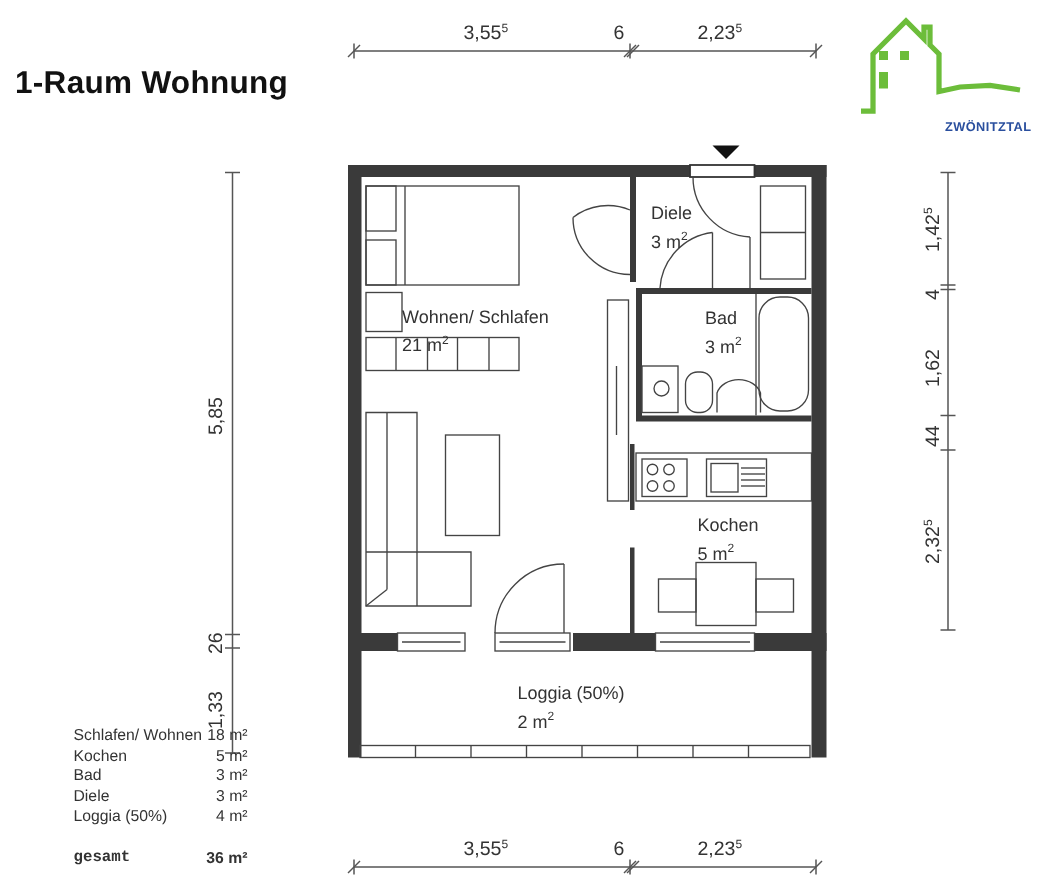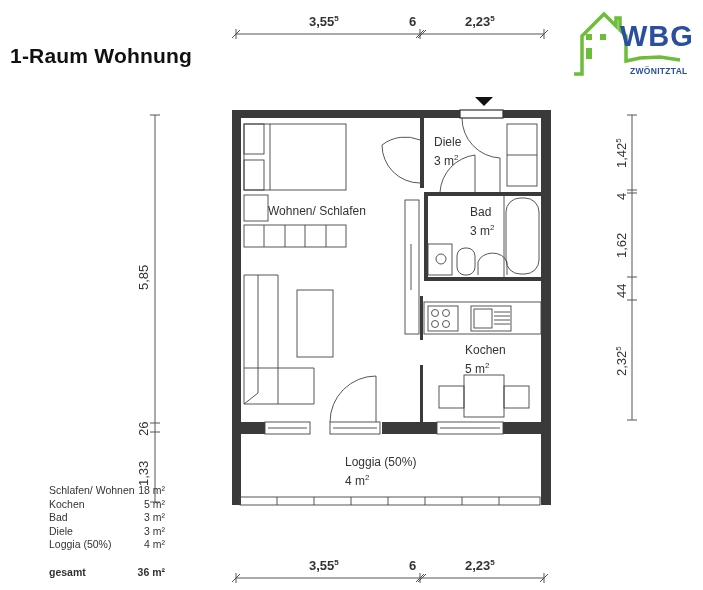--- a/index.html
+++ b/index.html
@@ -1,48 +1,47 @@
 <!DOCTYPE html>
 <html><head>
 <meta charset="utf-8">
 <style>
   html, body { margin:0; padding:0; background:#ffffff; }
   body { width:703px; height:590px; position:relative; overflow:hidden; font-family:"Liberation Sans", sans-serif; color:#222; }
   .title { position:absolute; left:10px; top:44px; font-size:21px; font-weight:bold; color:#111; letter-spacing:0.2px; }
   .logo { position:absolute; left:570px; top:6px; width:125px; height:75px; }
   .logo-wbg { position:absolute; left:50px; top:14px; font-size:29px; font-weight:bold; color:#2a4f9e; letter-spacing:1px; }
-  .logo-sub { position:absolute; left:60px; top:60px; font-size:8.5px; font-weight:bold; color:#2a4f9e; letter-spacing:0.3px; }
+  .logo-sub { position:absolute; left:60px; top:73px; font-size:8.5px; font-weight:bold; color:#2a4f9e; letter-spacing:0.3px; }
   .plan { position:absolute; left:0; top:0; }
   .lbl { position:absolute; font-size:12px; color:#333; line-height:15px; }
   .lbl sup { font-size:8px; }
-  .dim { position:absolute; font-size:13px; color:#333;font-weight:bold; }
+  .dim { position:absolute; font-size:13px; color:#333; }
   .dim sup { font-size:8px; }
   .vdim { position:absolute; font-size:13px; color:#333; transform:rotate(-90deg); transform-origin:left top; white-space:nowrap; }
   .vdim sup { font-size:8px; }
   .legend { position:absolute; left:17px; top:484px; font-size:10.5px; color:#333;margin-left:32px; }
   .legend-row { display:flex; height:13.5px; line-height:13.5px; }
   .legend-row .n { width:88px; }
   .legend-row .v { width:28px; text-align:right; }
   .legend-total { display:flex; margin-top:14px; font-weight:bold; }
-  .legend-total .n { width:88px; }
+  .legend-total .n { width:88px;font-family:Liberation Mono, monospace; }
   .legend-total .v { width:28px; text-align:right; }
 </style>
 </head>
 <body>
 
 <div class="title">1-Raum Wohnung</div>
 
 <div class="logo">
   <svg width="125" height="75" viewBox="0 0 125 75">
     <polyline points="4,68 12,68 12,30 34,8 46,20 46,12 50,12 50,24 56,30 56,55 70,52 90,51 110,54" fill="none" stroke="#6cbd3a" stroke-width="3.5" stroke-linejoin="miter"></polyline>
     <rect x="16" y="28" width="6" height="6" fill="#6cbd3a"></rect>
     <rect x="30" y="28" width="6" height="6" fill="#6cbd3a"></rect>
     <rect x="16" y="42" width="6" height="11" fill="#6cbd3a"></rect>
   </svg>
-  <div class="logo-wbg">WBG</div>
   <div class="logo-sub">ZWÖNITZTAL</div>
 </div>
 
 <svg class="plan" width="703" height="590" viewBox="0 0 703 590">
   <g stroke="#555" stroke-width="1" fill="none">
 
     <line x1="236" y1="34" x2="544" y2="34"></line>
     <line x1="232" y1="38" x2="240" y2="30"></line>
       <line x1="236" y1="29" x2="236" y2="39"></line>
     <line x1="416" y1="38" x2="424" y2="30"></line>
@@ -173,36 +172,37 @@
     <line x1="351" y1="497" x2="351" y2="505"></line>
     <line x1="388" y1="497" x2="388" y2="505"></line>
     <line x1="425" y1="497" x2="425" y2="505"></line>
     <line x1="462" y1="497" x2="462" y2="505"></line>
     <line x1="499" y1="497" x2="499" y2="505"></line>
   </g>
 </svg>
 
 <div class="lbl" style="left:268px;top:204px;">
   <div>Wohnen/ Schlafen</div>
+  <div><span>21 m</span><sup>2</sup></div>
 </div>
 <div class="lbl" style="left:434px;top:135px;">
   <div>Diele</div>
   <div><span>3 m</span><sup>2</sup></div>
 </div>
 <div class="lbl" style="left:470px;top:205px;">
   <div>Bad</div>
   <div><span>3 m</span><sup>2</sup></div>
 </div>
 <div class="lbl" style="left:465px;top:343px;">
   <div>Kochen</div>
   <div><span>5 m</span><sup>2</sup></div>
 </div>
 <div class="lbl" style="left:345px;top:455px;">
   <div>Loggia (50%)</div>
-  <div><span>4 m</span><sup>2</sup></div>
+  <div><span>2 m</span><sup>2</sup></div>
 </div>
 
 <div class="dim" style="left:309px;top:14px;"><span>3,55</span><sup>5</sup></div>
 <div class="dim" style="left:409px;top:14px;"><span>6</span></div>
 <div class="dim" style="left:465px;top:14px;"><span>2,23</span><sup>5</sup></div>
 
 <div class="dim" style="left:309px;top:558px;"><span>3,55</span><sup>5</sup></div>
 <div class="dim" style="left:409px;top:558px;"><span>6</span></div>
 <div class="dim" style="left:465px;top:558px;"><span>2,23</span><sup>5</sup></div>
 

